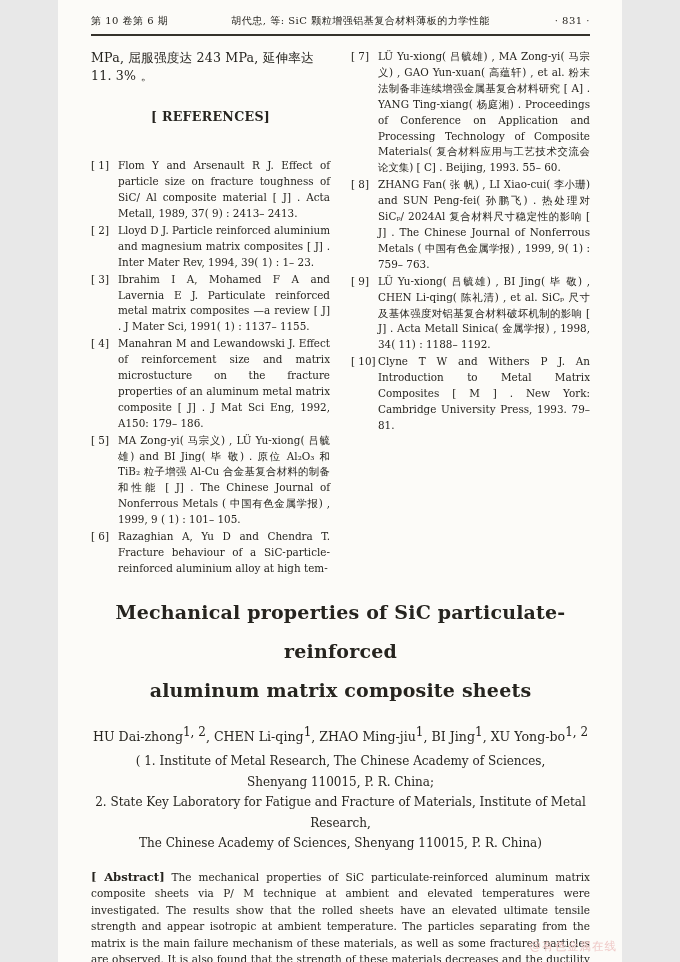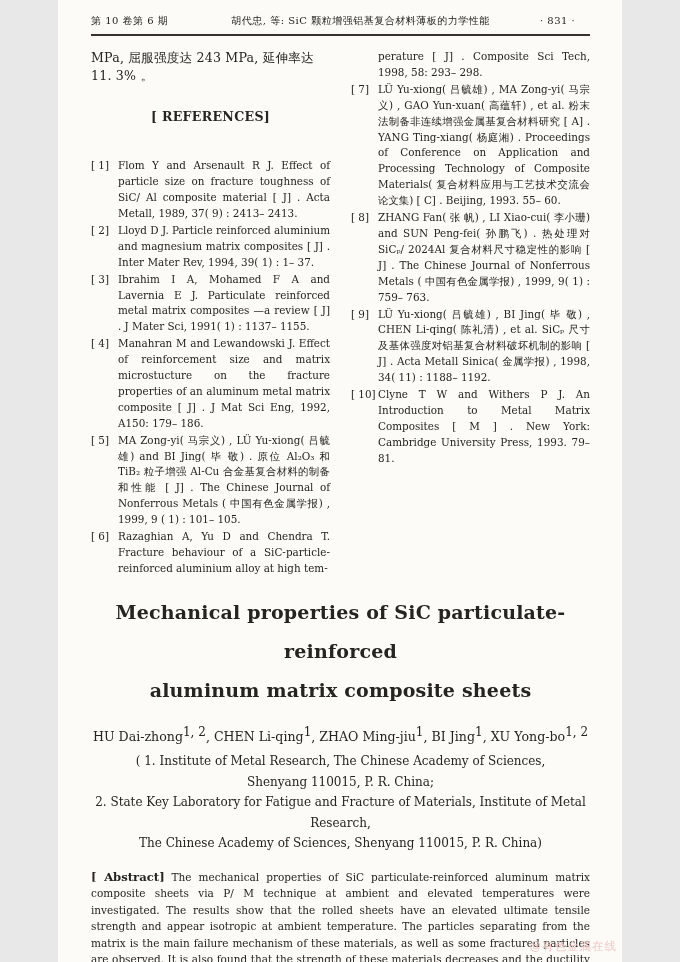--- a/index.html
+++ b/index.html
@@ -10,21 +10,21 @@
   }
   .inner { padding:14px 32px 0 33px; }
   
   .hdr {
     display:flex; align-items:baseline; justify-content:space-between;
     font-size:10px; letter-spacing:.5px;
     border-bottom:2px solid #35322c; padding-bottom:6px;
   }
   .hdr .mid { flex:1; text-align:center; }
   .hdr .left { min-width:90px; text-align:left; }
-  .hdr .right { min-width:50px; text-align:left; }
+  .hdr .right { min-width:50px; text-align:right; }
   
   .columns { display:flex; gap:21px; margin-top:13px; }
   .col { width:297px; }
   .intro { margin:0 0 0 0; font-size:12.6px; line-height:1.4; letter-spacing:.2px; }
   .refs-heading { text-align:center; font-weight:bold; font-size:12.6px; margin:25px 0 34px 0; letter-spacing:.3px; }
   .ref { display:flex; font-size:10.4px; line-height:1.53; margin-bottom:1px; }
   .ref-num { width:27px; flex:0 0 27px; }
   .ref-text { flex:1; text-align:justify; }
   
   .article { margin-top:15px; }
@@ -58,21 +58,21 @@
       <div class="col">
         <p class="intro">MPa, 屈服强度达 243 MPa, 延伸率达 11. 3% 。</p>
         <div class="refs-heading">[ REFERENCES]</div>
         <div id="refs-left">
             <div class="ref">
               <span class="ref-num">[ 1]</span>
               <span class="ref-text">Flom Y and Arsenault R J. Effect of particle size on fracture toughness of SiC/ Al composite material [ J] . Acta Metall, 1989, 37( 9) : 2413– 2413.</span>
             </div>
             <div class="ref">
               <span class="ref-num">[ 2]</span>
-              <span class="ref-text">Lloyd D J. Particle reinforced aluminium and magnesium matrix composites [ J] . Inter Mater Rev, 1994, 39( 1) : 1– 37.</span>
+              <span class="ref-text">Lloyd D J. Particle reinforced aluminium and magnesium matrix composites [ J] . Inter Mater Rev, 1994, 39( 1) : 1– 23.</span>
             </div>
             <div class="ref">
               <span class="ref-num">[ 3]</span>
               <span class="ref-text">Ibrahim I A, Mohamed F A and Lavernia E J. Particulate reinforced metal matrix composites —a review [ J] . J Mater Sci, 1991( 1) : 1137– 1155.</span>
             </div>
             <div class="ref">
               <span class="ref-num">[ 4]</span>
               <span class="ref-text">Manahran M and Lewandowski J. Effect of reinforcement size and matrix microstucture on the fracture properties of an aluminum metal matrix composite [ J] . J Mat Sci Eng, 1992, A150: 179– 186.</span>
             </div>
             <div class="ref">
@@ -80,24 +80,20 @@
               <span class="ref-text">MA Zong-yi( 马宗义) , LÜ Yu-xiong( 吕毓雄) and BI Jing( 毕  敬) . 原位 Al₂O₃ 和 TiB₂ 粒子增强 Al-Cu 合金基复合材料的制备和性能 [ J] . The Chinese Journal of Nonferrous Metals ( 中国有色金属学报) , 1999, 9 ( 1) : 101– 105.</span>
             </div>
             <div class="ref">
               <span class="ref-num">[ 6]</span>
               <span class="ref-text">Razaghian A, Yu D and Chendra T. Fracture behaviour of a SiC-particle-reinforced aluminium alloy at high tem-</span>
             </div>
           </div>
       </div>
       <div class="col">
         <div id="refs-right">
-            <div class="ref">
-              <span class="ref-num"></span>
-              <span class="ref-text">perature [ J] . Composite Sci Tech, 1998, 58: 293– 298.</span>
-            </div>
             <div class="ref">
               <span class="ref-num">[ 7]</span>
               <span class="ref-text">LÜ Yu-xiong( 吕毓雄) , MA Zong-yi( 马宗义) , GAO Yun-xuan( 高蕴轩) , et al. 粉末法制备非连续增强金属基复合材料研究 [ A] . YANG Ting-xiang( 杨庭湘) . Proceedings of Conference on Application and Processing Technology of Composite Materials( 复合材料应用与工艺技术交流会论文集) [ C] . Beijing, 1993. 55– 60.</span>
             </div>
             <div class="ref">
               <span class="ref-num">[ 8]</span>
               <span class="ref-text">ZHANG Fan( 张  帆) , LI Xiao-cui( 李小珊) and SUN Peng-fei( 孙鹏飞) . 热处理对 SiCₚ/ 2024Al 复合材料尺寸稳定性的影响 [ J] . The Chinese Journal of Nonferrous Metals ( 中国有色金属学报) , 1999, 9( 1) : 759– 763.</span>
             </div>
             <div class="ref">
               <span class="ref-num">[ 9]</span>

